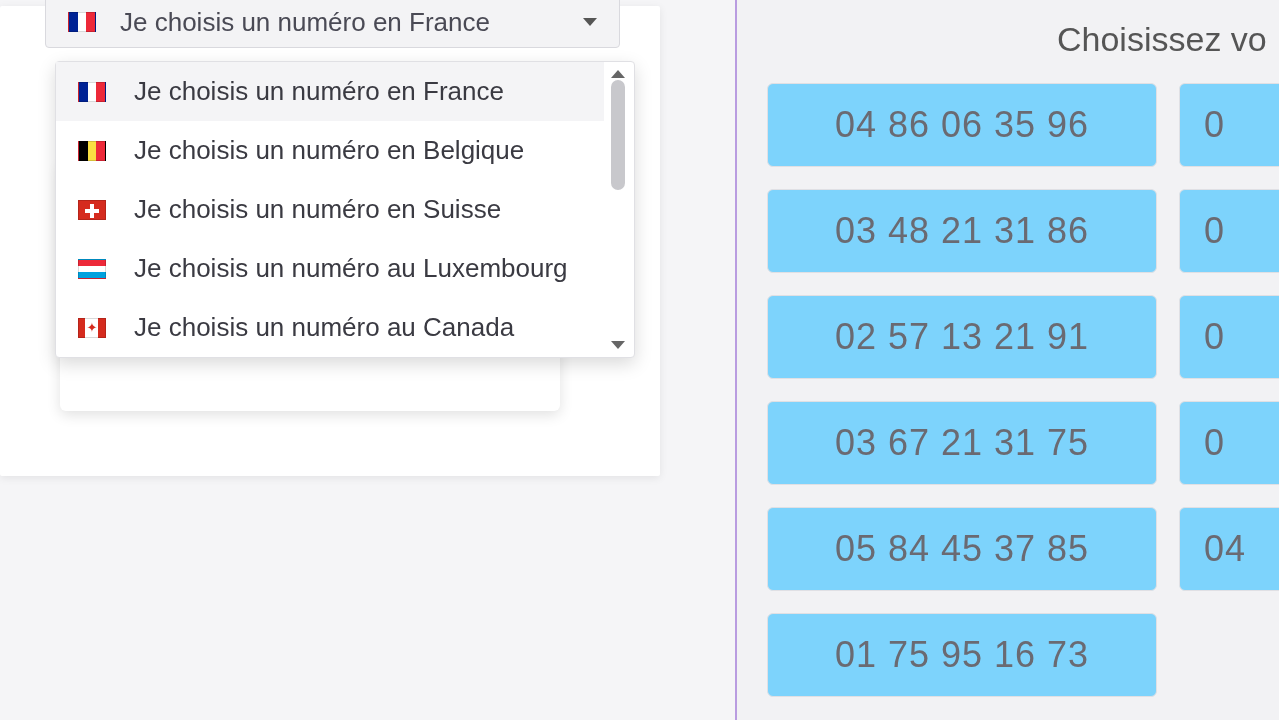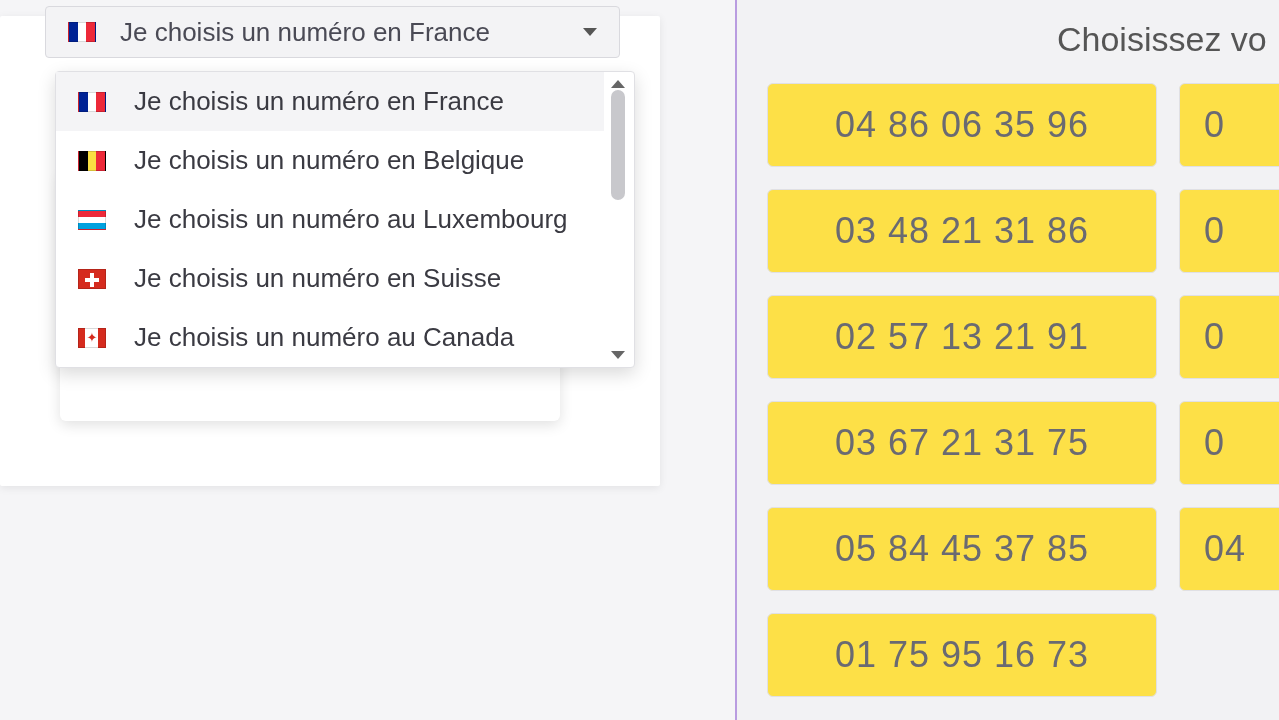--- a/index.html
+++ b/index.html
@@ -7,21 +7,21 @@
       font-family: -apple-system, BlinkMacSystemFont, "Segoe UI", sans-serif;
       background: #f5f5f7;
       width: 1279px;
       height: 720px;
       overflow: hidden;
       position: relative;
     }
     .left-panel {
       position: absolute;
       left: 0;
-      top: 16px;
+      top: 6px;
       width: 660px;
       height: 470px;
       background: #fff;
       border-radius: 2px;
       box-shadow: 0 2px 8px rgba(0,0,0,0.08);
     }
     .country-select {
       position: absolute;
       left: 45px;
       top: -10px;
@@ -109,21 +109,21 @@
       margin-left: 290px;
       margin-bottom: 24px;
       white-space:nowrap;
     }
     .num-grid {
       display:flex; flex-direction:column; gap:22px;
     }
     .num-row { display:flex; gap:22px;}
     .num-box {
       width: 390px; height: 84px;
-      background: #fde047;
+      background: #7dd3fc;
       border: 1px solid #e0e0e4;
       border-radius: 6px;
       display:flex; align-items:center; justify-content:center;
       font-size: 36px;
       color:#6a6a72;
       letter-spacing:1px;
       cursor:pointer;
       flex-shrink:0;
     }
     .num-box.partial { justify-content:flex-start; padding-left:24px; width:200px;}
@@ -156,26 +156,26 @@
       <div id="dropdown-list">
           <div class="dropdown-item active">
             <span class="flag flag-fr"></span>
             <span class="label">Je choisis un numéro en France</span>
           </div>
           <div class="dropdown-item">
             <span class="flag flag-be"></span>
             <span class="label">Je choisis un numéro en Belgique</span>
           </div>
           <div class="dropdown-item">
+            <span class="flag flag-ch"></span>
+            <span class="label">Je choisis un numéro en Suisse</span>
+          </div>
+          <div class="dropdown-item">
             <span class="flag flag-lu"></span>
             <span class="label">Je choisis un numéro au Luxembourg</span>
-          </div>
-          <div class="dropdown-item">
-            <span class="flag flag-ch"></span>
-            <span class="label">Je choisis un numéro en Suisse</span>
           </div>
           <div class="dropdown-item">
             <span class="flag flag-ca"></span>
             <span class="label">Je choisis un numéro au Canada</span>
           </div>
         </div>
       <div class="scroll-track">
         <div class="scroll-arrow-up"></div>
         <div class="scroll-thumb"></div>
         <div class="scroll-flex"></div>

